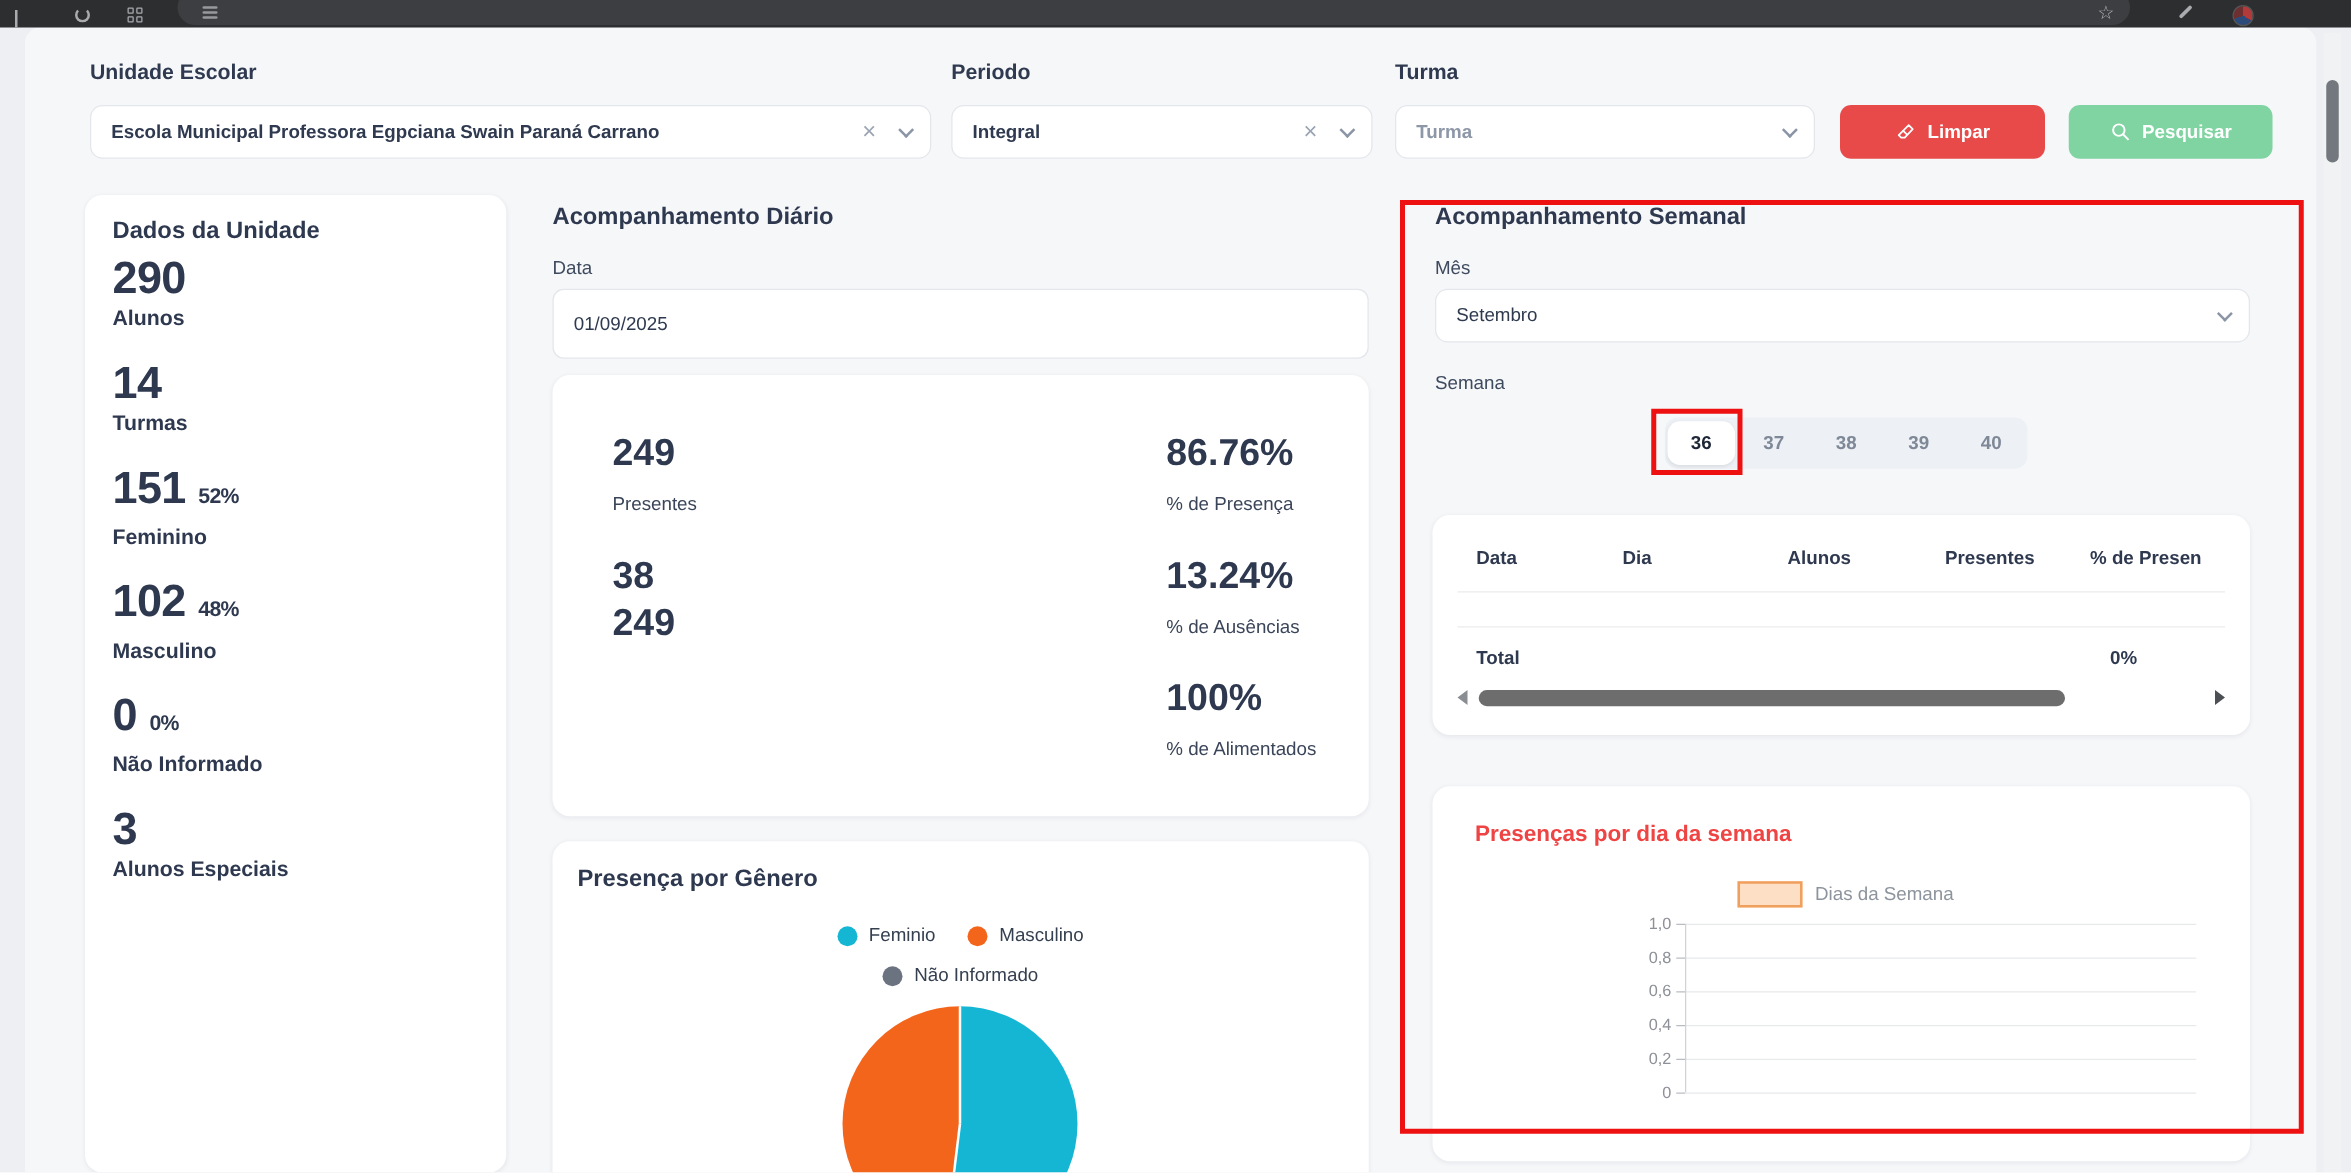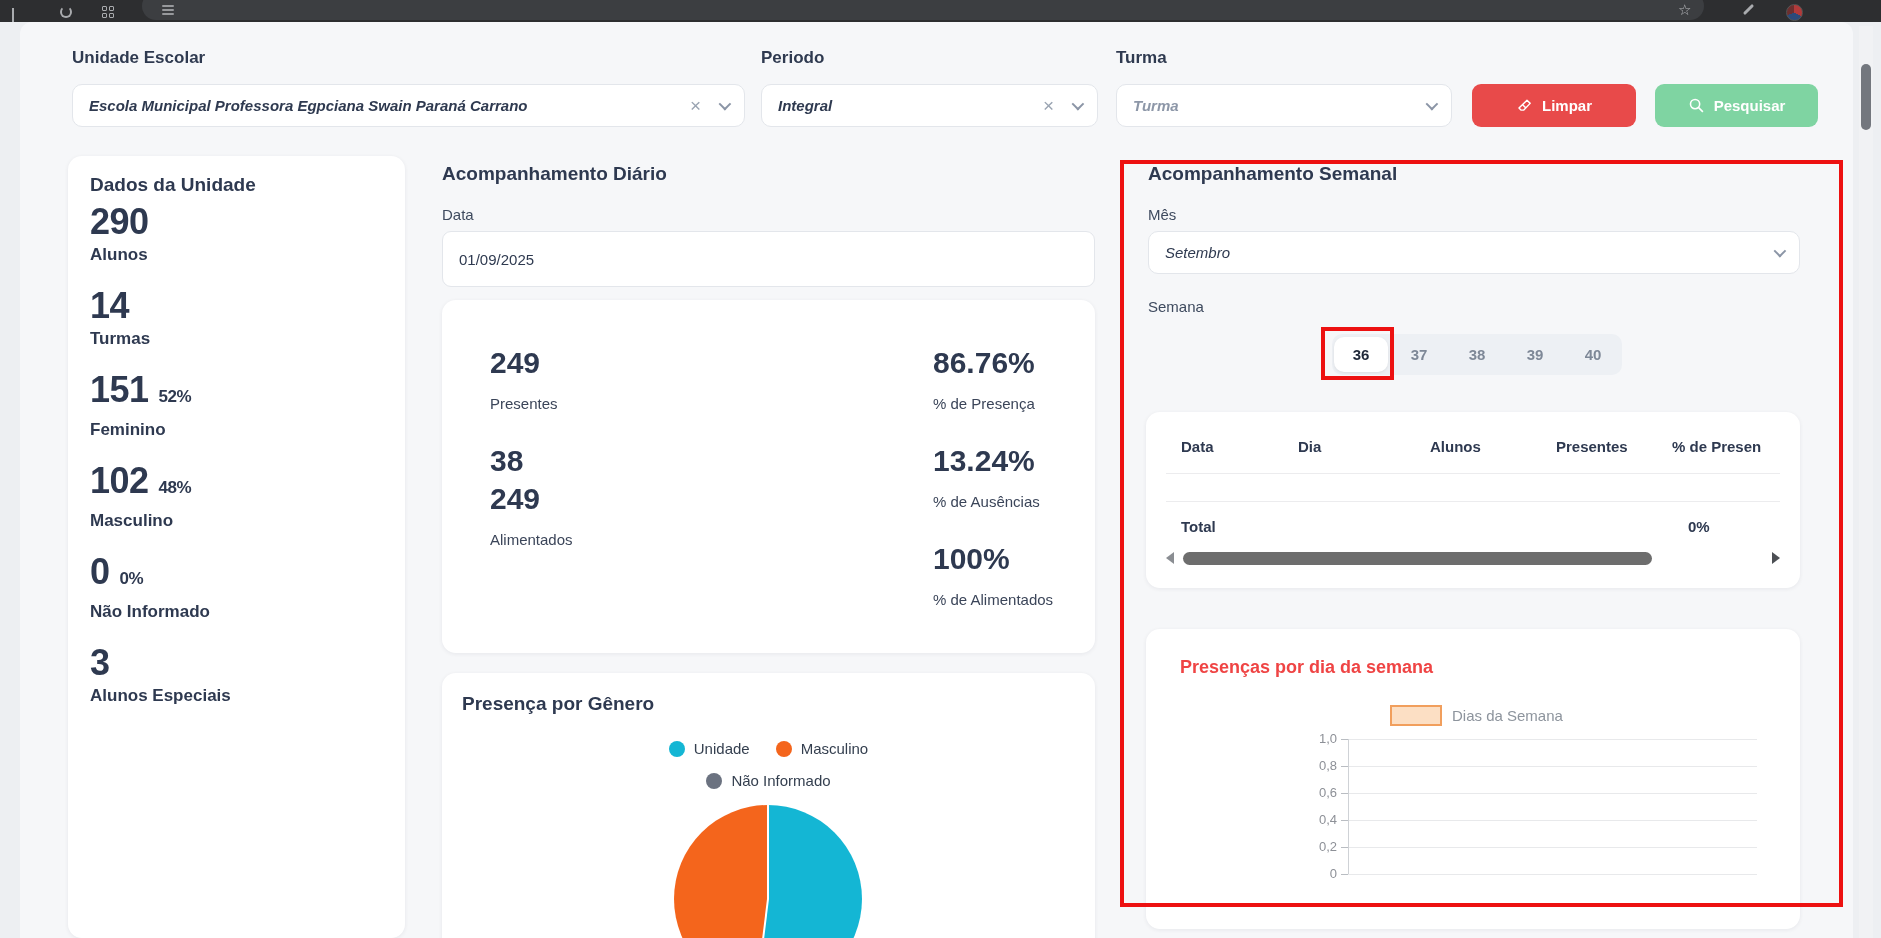--- a/index.html
+++ b/index.html
@@ -21,21 +21,21 @@
   .avatar { width:17px; height:17px; border-radius:50%; background:conic-gradient(#b23a3a 0 120deg, #2c4a7a 120deg 250deg, #6d2f2f 250deg 360deg); border:1px solid #555; }
 
   
   .main-bg { position:absolute; left:20px; top:22px; width:1833px; height:916px; background:#f6f7f9; border-radius:12px 12px 0 0; }
   .vscroll-track { position:absolute; left:1859px; top:26px; width:14px; height:912px; background:#f1f2f4; }
   .vscroll-thumb { position:absolute; left:1861px; top:64px; width:10px; height:66px; background:#73777e; border-radius:5px; }
 
   .flabel { position:absolute; font-size:17px; font-weight:700; color:#2f3a50; }
   .slabel { position:absolute; font-size:15px; color:#3e4a5e; }
   .sel { position:absolute; height:43px; background:#fff; border:1px solid #e3e6eb; border-radius:10px; display:flex; align-items:center; padding:0 16px; font-size:15px; font-weight:700; color:#2f3a50; }
-  .sel .grow { flex:1;font-style:italic; }
+  .sel .grow { flex:1; }
   .xmark { font-size:19px; color:#9aa4b2; font-weight:400; margin-right:18px; }
   .chev { width:9px; height:9px; border-right:2px solid #8b95a6; border-bottom:2px solid #8b95a6; transform:rotate(45deg) translateY(-2px); }
   .placeholder { color:#8d97a8; }
 
   .btn { position:absolute; height:43px; border:none; border-radius:9px; color:#fff; font-size:15px; font-weight:700; display:flex; align-items:center; justify-content:center; gap:9px; cursor:pointer; font-family:"Liberation Sans",sans-serif; }
   .btn-red { background:#e84a4a; }
   .btn-green { background:#7fd4a2; }
 
   .card { position:absolute; background:#fff; border-radius:14px; box-shadow:0 1px 4px rgba(25,35,60,.07); }
 
@@ -167,38 +167,37 @@
 
   <div class="card-title" style="position:absolute; left:442px; top:163px;">Acompanhamento Diário</div>
   <div class="slabel" style="left:442px; top:206px;">Data</div>
   <input class="input" style="left: 442px; top: 231px; width: 653px;" value="01/09/2025">
 
   <div class="card" style="left:442px; top:300px; width:653px; height:353px; padding:44px 0 0 48px;">
     <div class="mv">249</div>
     <div class="ml">Presentes</div>
     <div class="mv">38</div>
     <div class="mv">249</div>
-    <div class="ml">Alimentados</div>
     <div style="position:absolute; left:491px; top:44px; width:160px;">
       <div class="mv">86.76%</div>
       <div class="ml">% de Presença</div>
       <div class="mv">13.24%</div>
       <div class="ml">% de Ausências</div>
       <div class="mv">100%</div>
       <div class="ml">% de Alimentados</div>
     </div>
   </div>
 
   <div class="card" style="left:442px; top:673px; width:653px; height:300px;">
     <div class="card-title" style="position:absolute; left:20px; top:20px;">Presença por Gênero</div>
   </div>
   <div class="leg-row" style="left:442px; top:740px; width:653px;">
     <span class="leg-item">
         <span class="dot" style="background:#14b6d4;"></span>
-        <span>Unidade</span>
+        <span>Feminio</span>
       </span>
     <span class="leg-item">
         <span class="dot" style="background:#f4651c;"></span>
         <span>Masculino</span>
       </span>
   </div>
   <div class="leg-row" style="left:442px; top:772px; width:653px;">
     <span class="leg-item">
         <span class="dot" style="background:#6b7280;"></span>
         <span>Não Informado</span>

